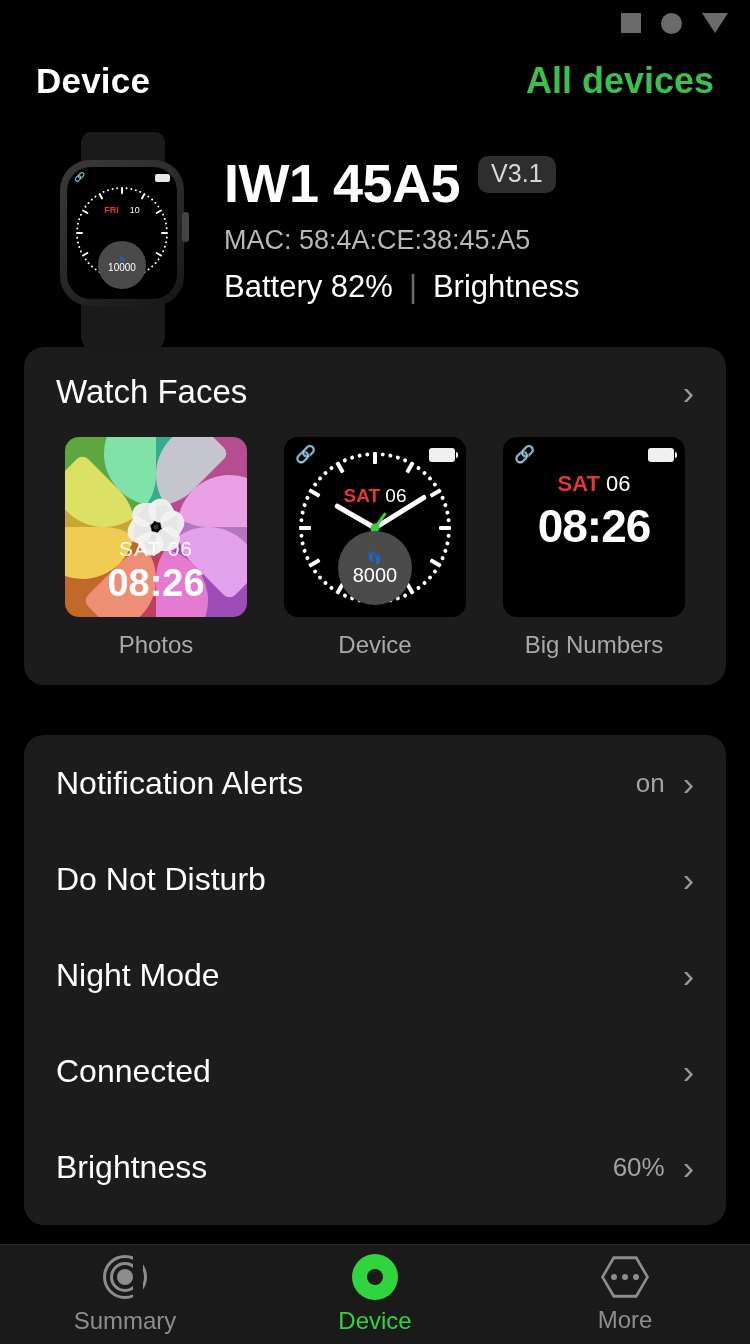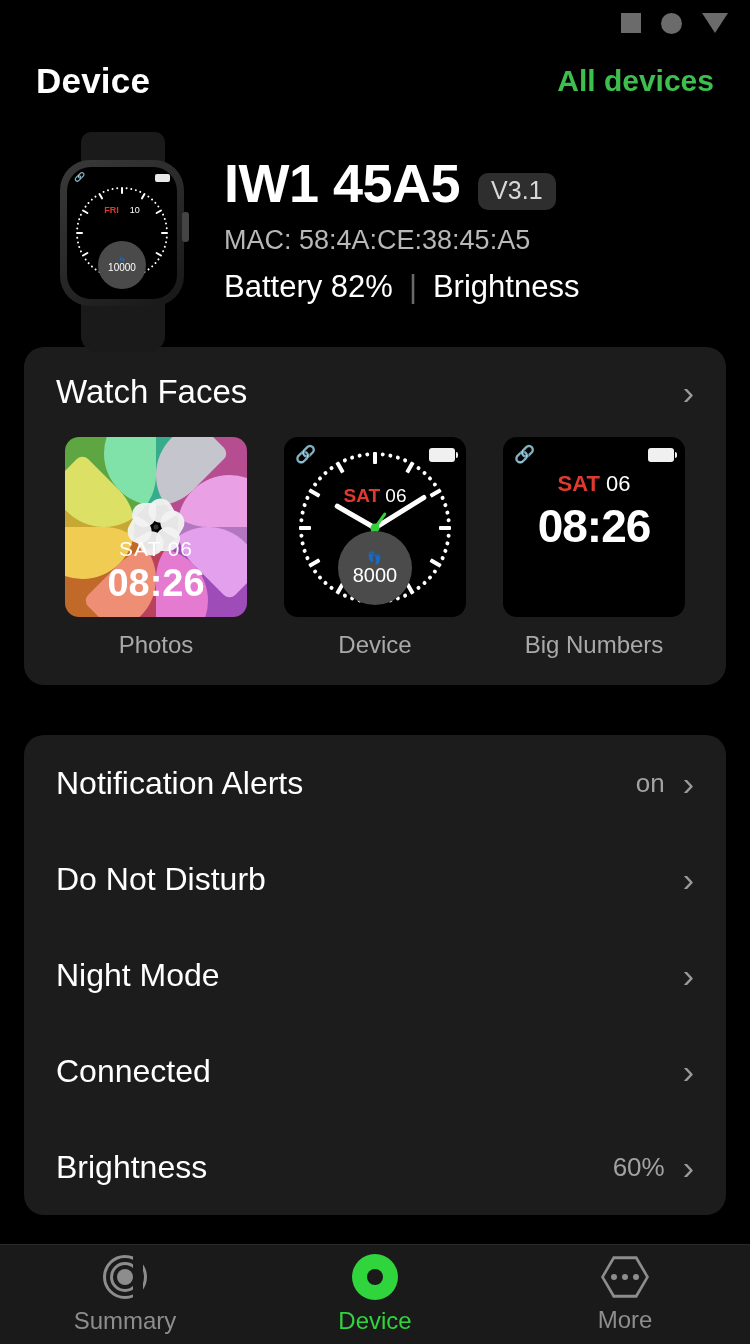--- a/index.html
+++ b/index.html
@@ -22,21 +22,21 @@
     width:0; height:0; border-left:13px solid transparent;
     border-right:13px solid transparent; border-top:20px solid #6b6b6b;
   }
 
   
   .header {
     height:70px; display:flex; align-items:center; justify-content:space-between;
     padding:0 36px;
   }
   .page-title { font-size:35px; font-weight:bold; color:#fff; letter-spacing:.2px; }
-  .all-devices { font-size:30px; font-weight:bold; color:#3dbf4e; }
+  .all-devices { font-size:36px; font-weight:bold; color:#3dbf4e; }
 
   
   .hero { display:flex; align-items:flex-start; padding:22px 0 0 0; height:215px; }
   .watch-img {
     width:150px; margin-left:48px; margin-top:2px;
     position:relative; flex:none;
   }
   .watch-strap-top, .watch-strap-bot {
     position:absolute; left:33px; width:84px; background:#1a1a1a; border-radius:10px;
   }
@@ -69,21 +69,21 @@
   .hf-date .n { color:#fff;margin-left:11px; }
   .hf-sub {
     position:absolute; top:74px; left:50%; transform:translateX(-50%);
     width:48px; height:48px; border-radius:50%; background:#4a4a4a;
     display:flex; flex-direction:column; align-items:center; justify-content:center;
   }
   .hf-sub .steps { font-size:5px; color:#35d13c; line-height:1; }
   .hf-sub .val { font-size:10px; color:#fff; }
 
   .dev-info { margin-left:26px; padding-top:18px; }
-  .dev-name-row { display:flex; align-items:flex-end; gap:18px; }
+  .dev-name-row { display:flex; align-items:flex-start; gap:18px; }
   .dev-name { font-size:54px; font-weight:bold; color:#fff; letter-spacing:-.5px; line-height:1; }
   .ver-badge {
     background:#2e2e2e; color:#d8d8d8; font-size:25px; padding:5px 13px 7px;
     border-radius:10px; line-height:1;
   }
   .dev-mac { font-size:27px; color:#b8b8b8; margin-top:15px; }
   .dev-status { font-size:31px; color:#fff; margin-top:13px; display:flex; align-items:center; gap:16px; }
   .dev-sep { color:#6a6a6a; font-weight:300; }
 
   
@@ -151,21 +151,21 @@
 
   
   .bn-date { position:absolute; top:34px; left:0; right:0; text-align:center; font-size:22px; white-space:nowrap; }
   .bn-date .d { color:#e03a2f; font-weight:bold; }
   .bn-date .n { color:#fff; }
   .bn-time { position:absolute; top:62px; left:0; right:0; text-align:center; font-size:46px; font-weight:bold; color:#fff; letter-spacing:-1px; }
   .bn-steps { position:absolute; bottom:22px; left:0; right:0; text-align:center; font-size:22px; color:#fff; }
   .bn-steps .ico { color:#35d13c; font-size:17px; margin-right:4px; }
 
   
-  .card-settings { margin-top:50px; padding:0 0 0; }
+  .card-settings { margin-top:50px; padding:0 0 10px; }
   .srow {
     display:flex; align-items:center; justify-content:space-between;
     height:96px; padding:0 32px;
   }
   .srow-label { font-size:32px; color:#fff; }
   .srow-right { display:flex; align-items:center; gap:18px; }
   .srow-value { font-size:26px; color:#a2a2a2; }
 
   
   .tabbar {

